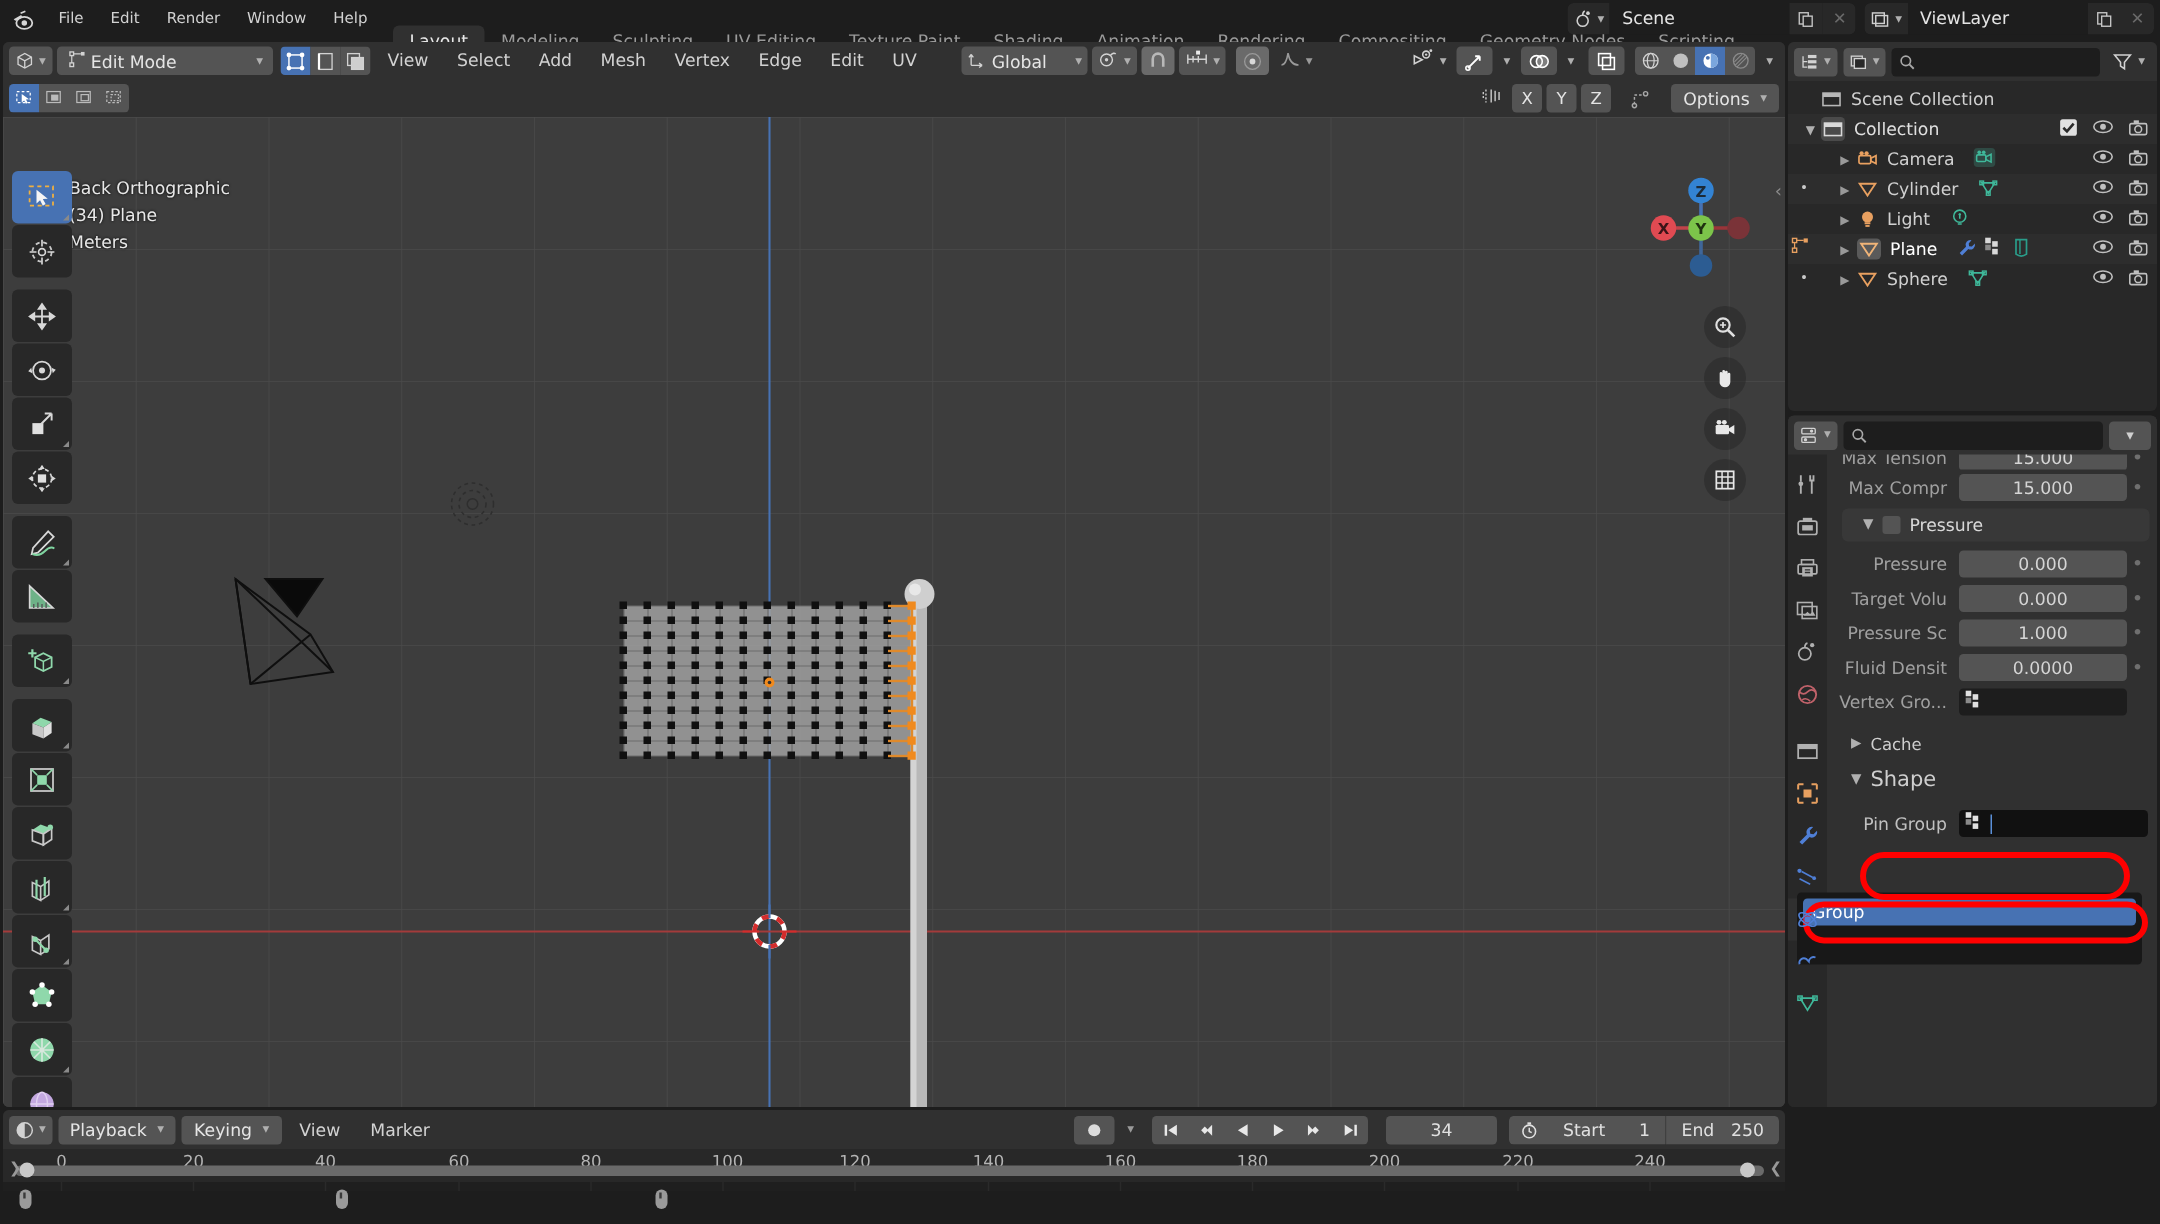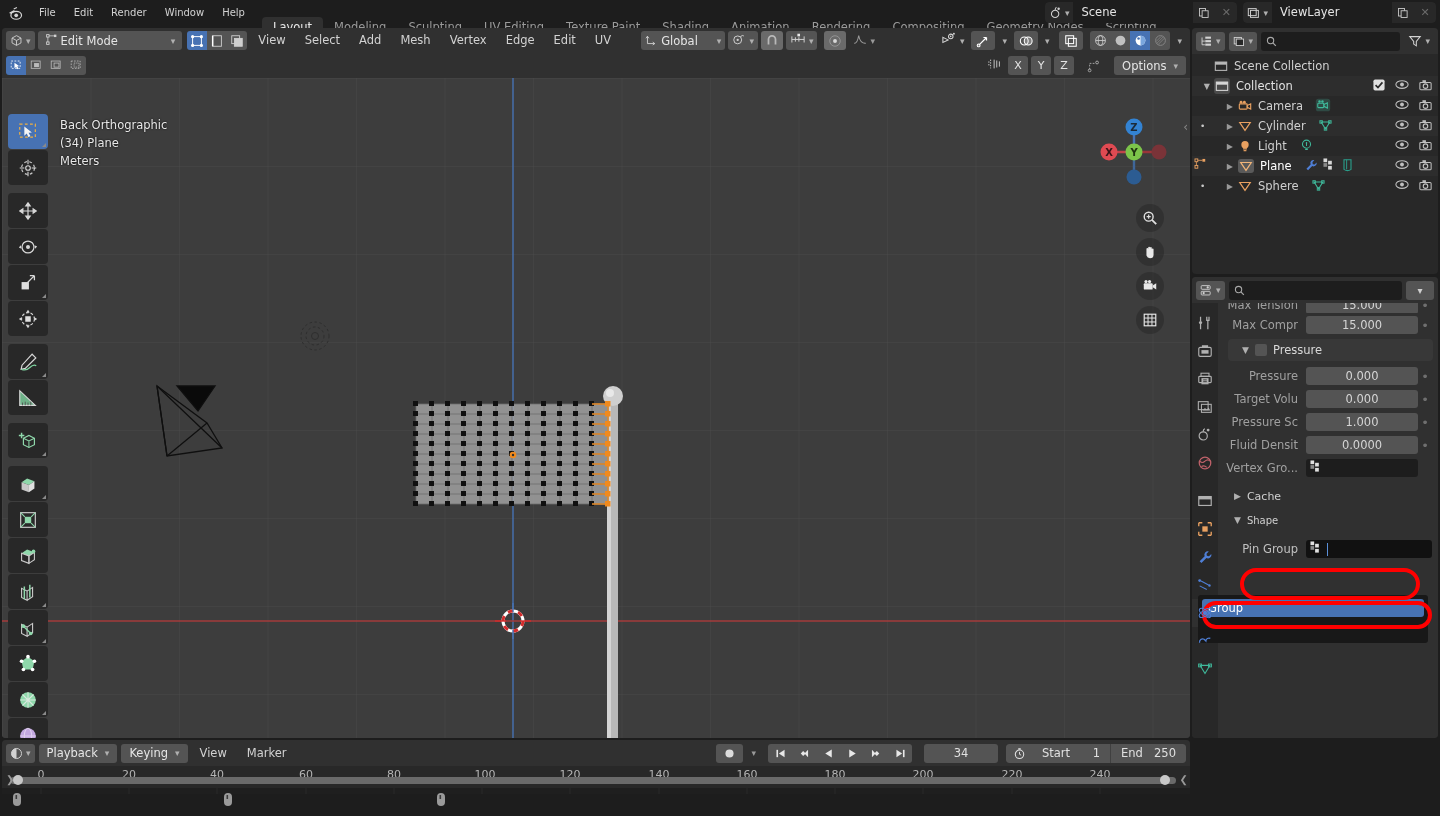--- a/index.html
+++ b/index.html
@@ -66,21 +66,21 @@
   }
   .btn-blue { background: #4772b3; }
   .seg { display: flex; border-radius: 3px; overflow: hidden; }
   .seg > div { height: 19px; display:flex; align-items:center; justify-content:center;
                background:#545454; width: 20px; }
   .seg > div.on { background: #4772b3; }
   .vpmenu { padding: 0 8px; height: 19px; line-height: 19px; font-size: 11.5px; color:#d2d2d2; }
   .drop { height: 19px; display:flex; align-items:center; background:#545454; border-radius:3px; padding: 0 4px; gap:3px; }
 
   
-  .vp-info { position: absolute; left: 58px; top: 38px; font-size: 11.5px; color: #e8e8e8; line-height: 18px;
+  .vp-info { position: absolute; left: 44px; top: 38px; font-size: 11.5px; color: #e8e8e8; line-height: 18px;
              text-shadow: 0 0 2px #000; }
 
   
   .toolbar { position: absolute; left: 6px; top: 36px; width: 40px;
              display: flex; flex-direction: column; }
   .tool { width: 40px; height: 35px; background: #282828; border-radius: 4px; margin-bottom: 1px;
           display: flex; align-items: center; justify-content: center; position: relative; }
   .tool.sel { background: #4772b3; }
   .tool.gap { margin-top: 7px; }
   .tool .corner { position: absolute; right: 2px; bottom: 2px; width:0; height:0;
@@ -1330,21 +1330,21 @@
 
       <div style="height:6px;"></div>
 
       <div class="sub-head">
         <span style="color:#b0b0b0;font-size:9px;">▶</span>
         <span style="font-size:11px;">Cache</span>
       </div>
 
       <div class="sub-head" style="margin-top:4px;">
         <span style="color:#b0b0b0;font-size:9px;">▼</span>
-        <span style="font-size:10px;">Shape</span>
+        <span style="font-size:14px;">Shape</span>
       </div>
 
       <div class="prop-row" style="margin-top:8px;">
         <span class="prop-label" style="color:#c0c0c0;">Pin Group</span>
         <span class="prop-val" style="background:#111111;justify-content:flex-start;padding-left:4px;gap:4px;">
           <span>
             <svg width="13" height="13" viewBox="0 0 14 14">
                 <rect x="0.5" y="0.5" width="4" height="4" fill="#e0e0e0"></rect>
                 <rect x="0.5" y="5.5" width="4" height="4" fill="#8a8a8a"></rect>
                 <rect x="5.5" y="3" width="4" height="4" fill="#e0e0e0"></rect>

